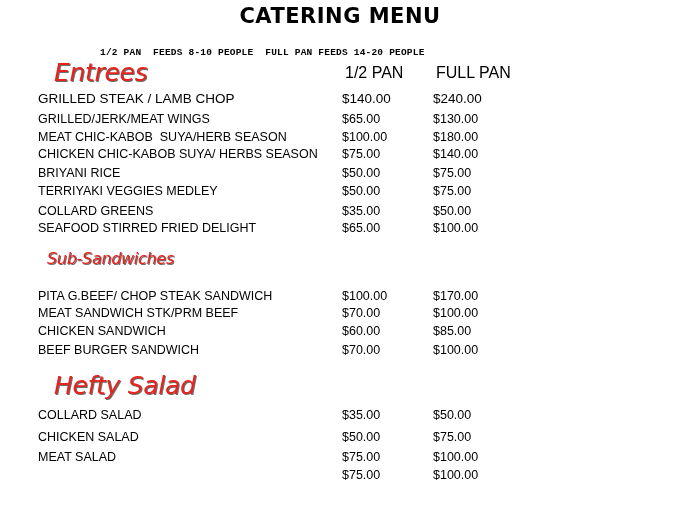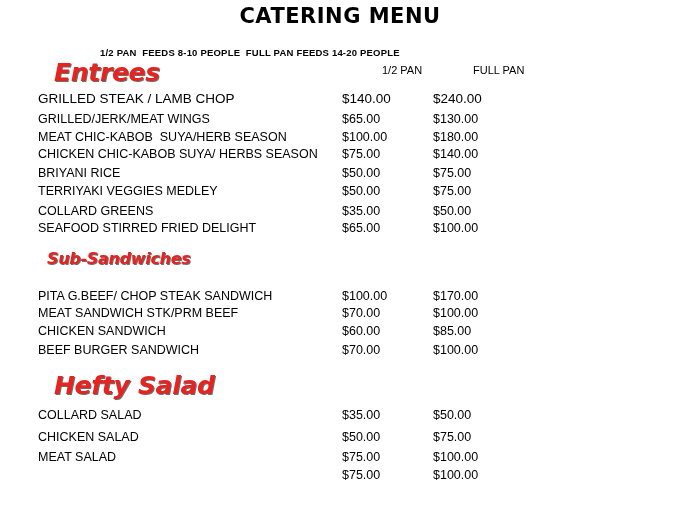--- a/index.html
+++ b/index.html
@@ -32,42 +32,41 @@
     font-family: "DejaVu Sans", sans-serif;
   }
   .serving-note {
     position: absolute;
     top: 47px;
     left: 100px;
     font-size: 9.5px;
     font-weight: bold;
     letter-spacing: 0.2px;
     white-space: pre;
-    font-family: Liberation Sans, sans-serif;
+    font-family: Liberation Mono, monospace;
   }
   .section-head {
     position: absolute;
     font-family: "DejaVu Sans", sans-serif;
-    font-weight: bold;
+    font-weight: normal;
     font-style: italic;
     color: #e8221f;
     font-size: 25px;
     letter-spacing: -0.3px;
     text-shadow: 1px 1px 0 #6e6e6e;
     white-space: nowrap;
   }
   .head-entrees { top: 58px; left: 54px; }
   .head-subs    { top: 249px; left: 47px; font-size: 16px; }
   .head-salad   { top: 371px; left: 54px; }
 
   .col-head {
     position: absolute;
-    font-size: 11px;
+    font-size: 16px;
     font-family: "Liberation Sans", sans-serif;
-    margin-left: 37px;
   }
   .col-head.half { top: 64px; left: 345px; }
   .col-head.full { top: 64px; left: 436px; }
 
   .item-row {
     position: absolute;
     left: 38px;
     width: 620px;
     height: 16px;
     font-size: 12.5px;

